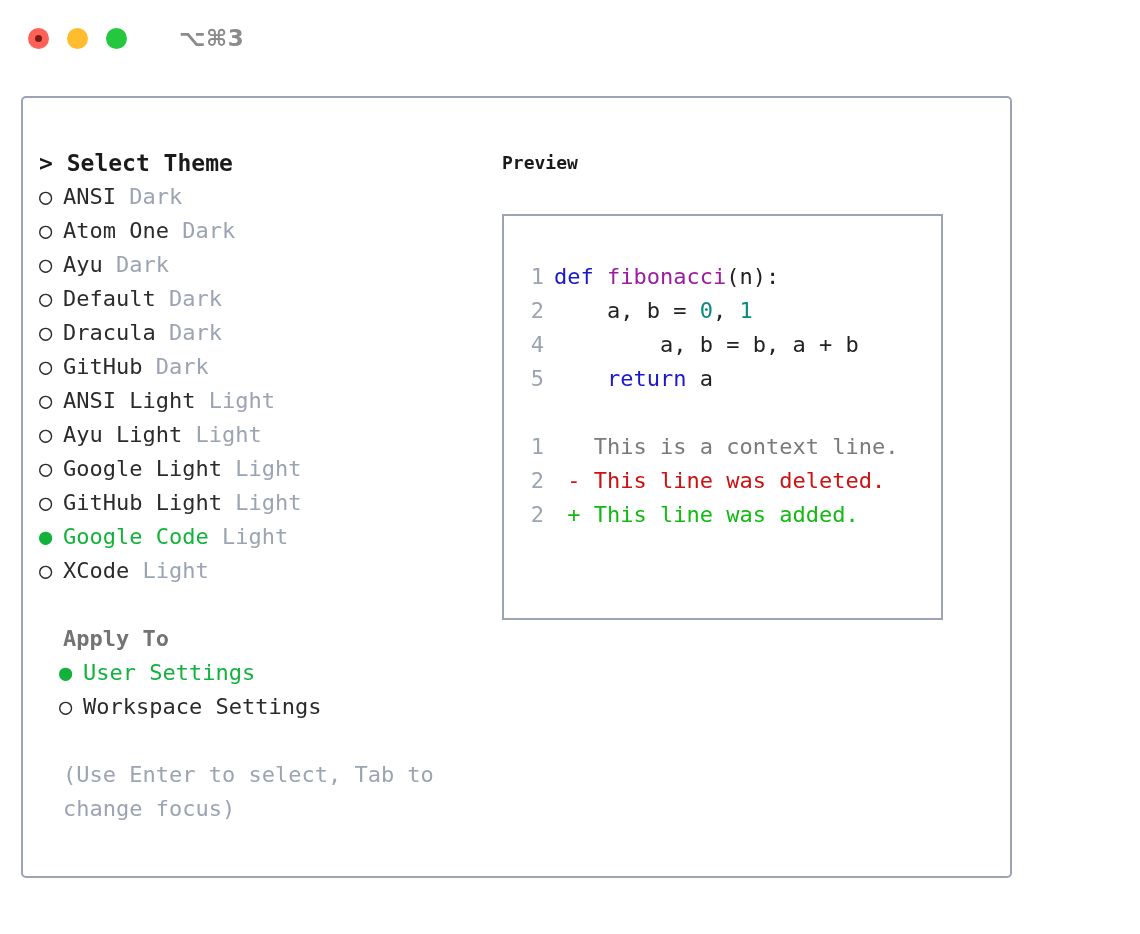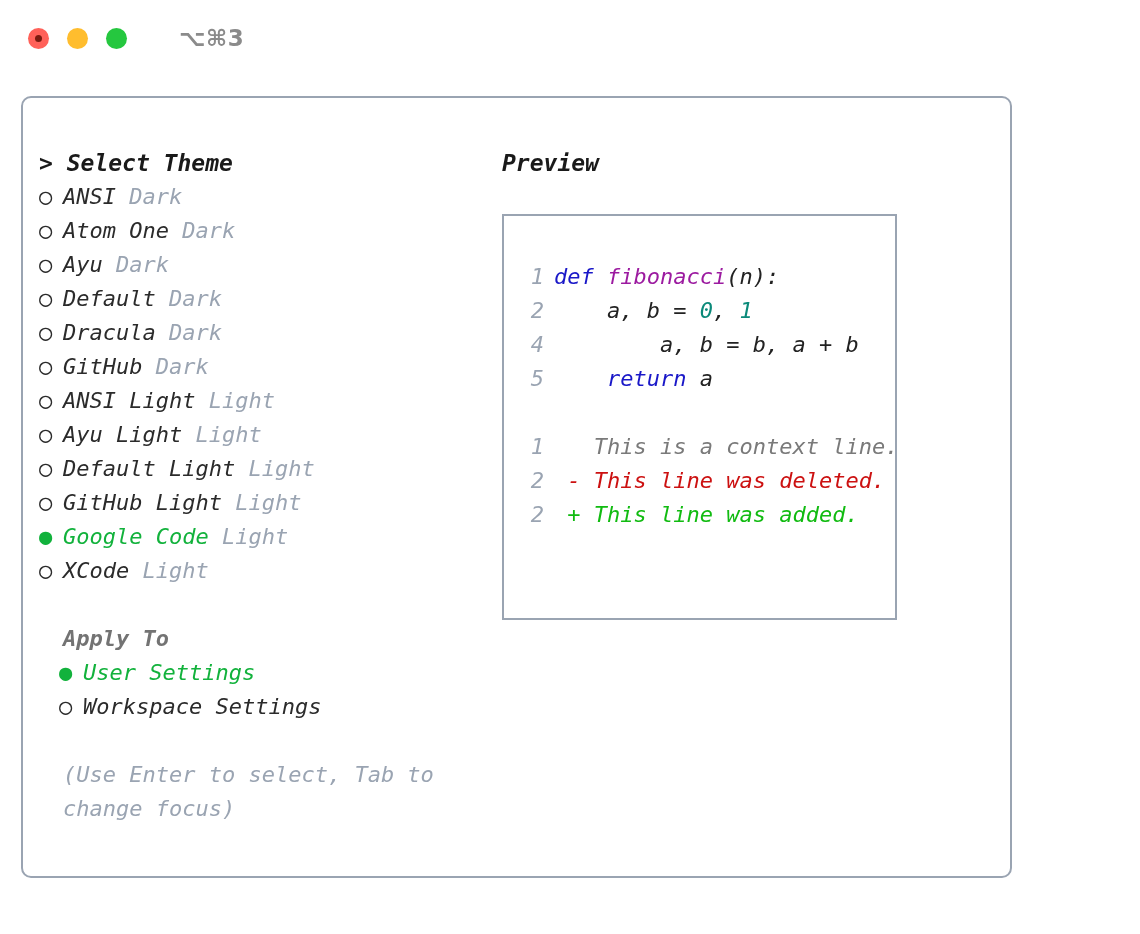--- a/index.html
+++ b/index.html
@@ -63,23 +63,22 @@
     letter-spacing: 0.5px;
   }
   
   .panel {
     position: absolute;
     left: 21px;
     top: 96px;
     width: 991px;
     height: 782px;
     border: 2px solid #9aa4b2;
-    border-radius: 10px;
+    border-radius: 5px;
     box-sizing: border-box;
-    font-style: italic;
   }
   .panel-inner {
     position: relative;
     width: 100%;
     height: 100%;
   }
   
   .left-col {
     position: absolute;
     left: 16px;
@@ -136,28 +135,28 @@
     margin-left: 24px;
   }
   
   .right-col {
     position: absolute;
     left: 479px;
     top: 48px;
     width: 480px;
   }
   .preview-header {
-    font-size: 23px;
+    font-size: 18px;
     font-weight: bold;
     color: #1a1a1a;
     line-height: 34px;
   }
   .code-box {
     margin-top: 34px;
-    width: 395px;
+    width: 441px;
     height: 406px;
     border: 2px solid #9aa4b2;
     box-sizing: border-box;
     background: #ffffff;
     padding: 44px 8px 0 12px;
   }
   .code-line {
     font-size: 22px;
     line-height: 34px;
     white-space: pre;
@@ -200,21 +199,21 @@
         <div class="list-header">&gt; Select Theme</div>
         <div id="theme-list">
             <div class="theme-row"><span class="marker">○</span><span>ANSI</span><span class="variant"> Dark</span></div>
             <div class="theme-row"><span class="marker">○</span><span>Atom One</span><span class="variant"> Dark</span></div>
             <div class="theme-row"><span class="marker">○</span><span>Ayu</span><span class="variant"> Dark</span></div>
             <div class="theme-row"><span class="marker">○</span><span>Default</span><span class="variant"> Dark</span></div>
             <div class="theme-row"><span class="marker">○</span><span>Dracula</span><span class="variant"> Dark</span></div>
             <div class="theme-row"><span class="marker">○</span><span>GitHub</span><span class="variant"> Dark</span></div>
             <div class="theme-row"><span class="marker">○</span><span>ANSI Light</span><span class="variant"> Light</span></div>
             <div class="theme-row"><span class="marker">○</span><span>Ayu Light</span><span class="variant"> Light</span></div>
-            <div class="theme-row"><span class="marker">○</span><span>Default Light</span><span class="variant"> Light</span></div>
+            <div class="theme-row"><span class="marker">○</span><span>Google Light</span><span class="variant"> Light</span></div>
             <div class="theme-row"><span class="marker">○</span><span>GitHub Light</span><span class="variant"> Light</span></div>
             <div class="theme-row selected"><span class="marker">●</span><span>Google Code</span><span class="variant"> Light</span></div>
             <div class="theme-row"><span class="marker">○</span><span>XCode</span><span class="variant"> Light</span></div>
           </div>
 
         <div class="spacer-row"></div>
 
         <div class="section-label">Apply To</div>
         <div id="apply-list">
             <div class="apply-row selected"><span class="marker">●</span><span>User Settings</span></div>

